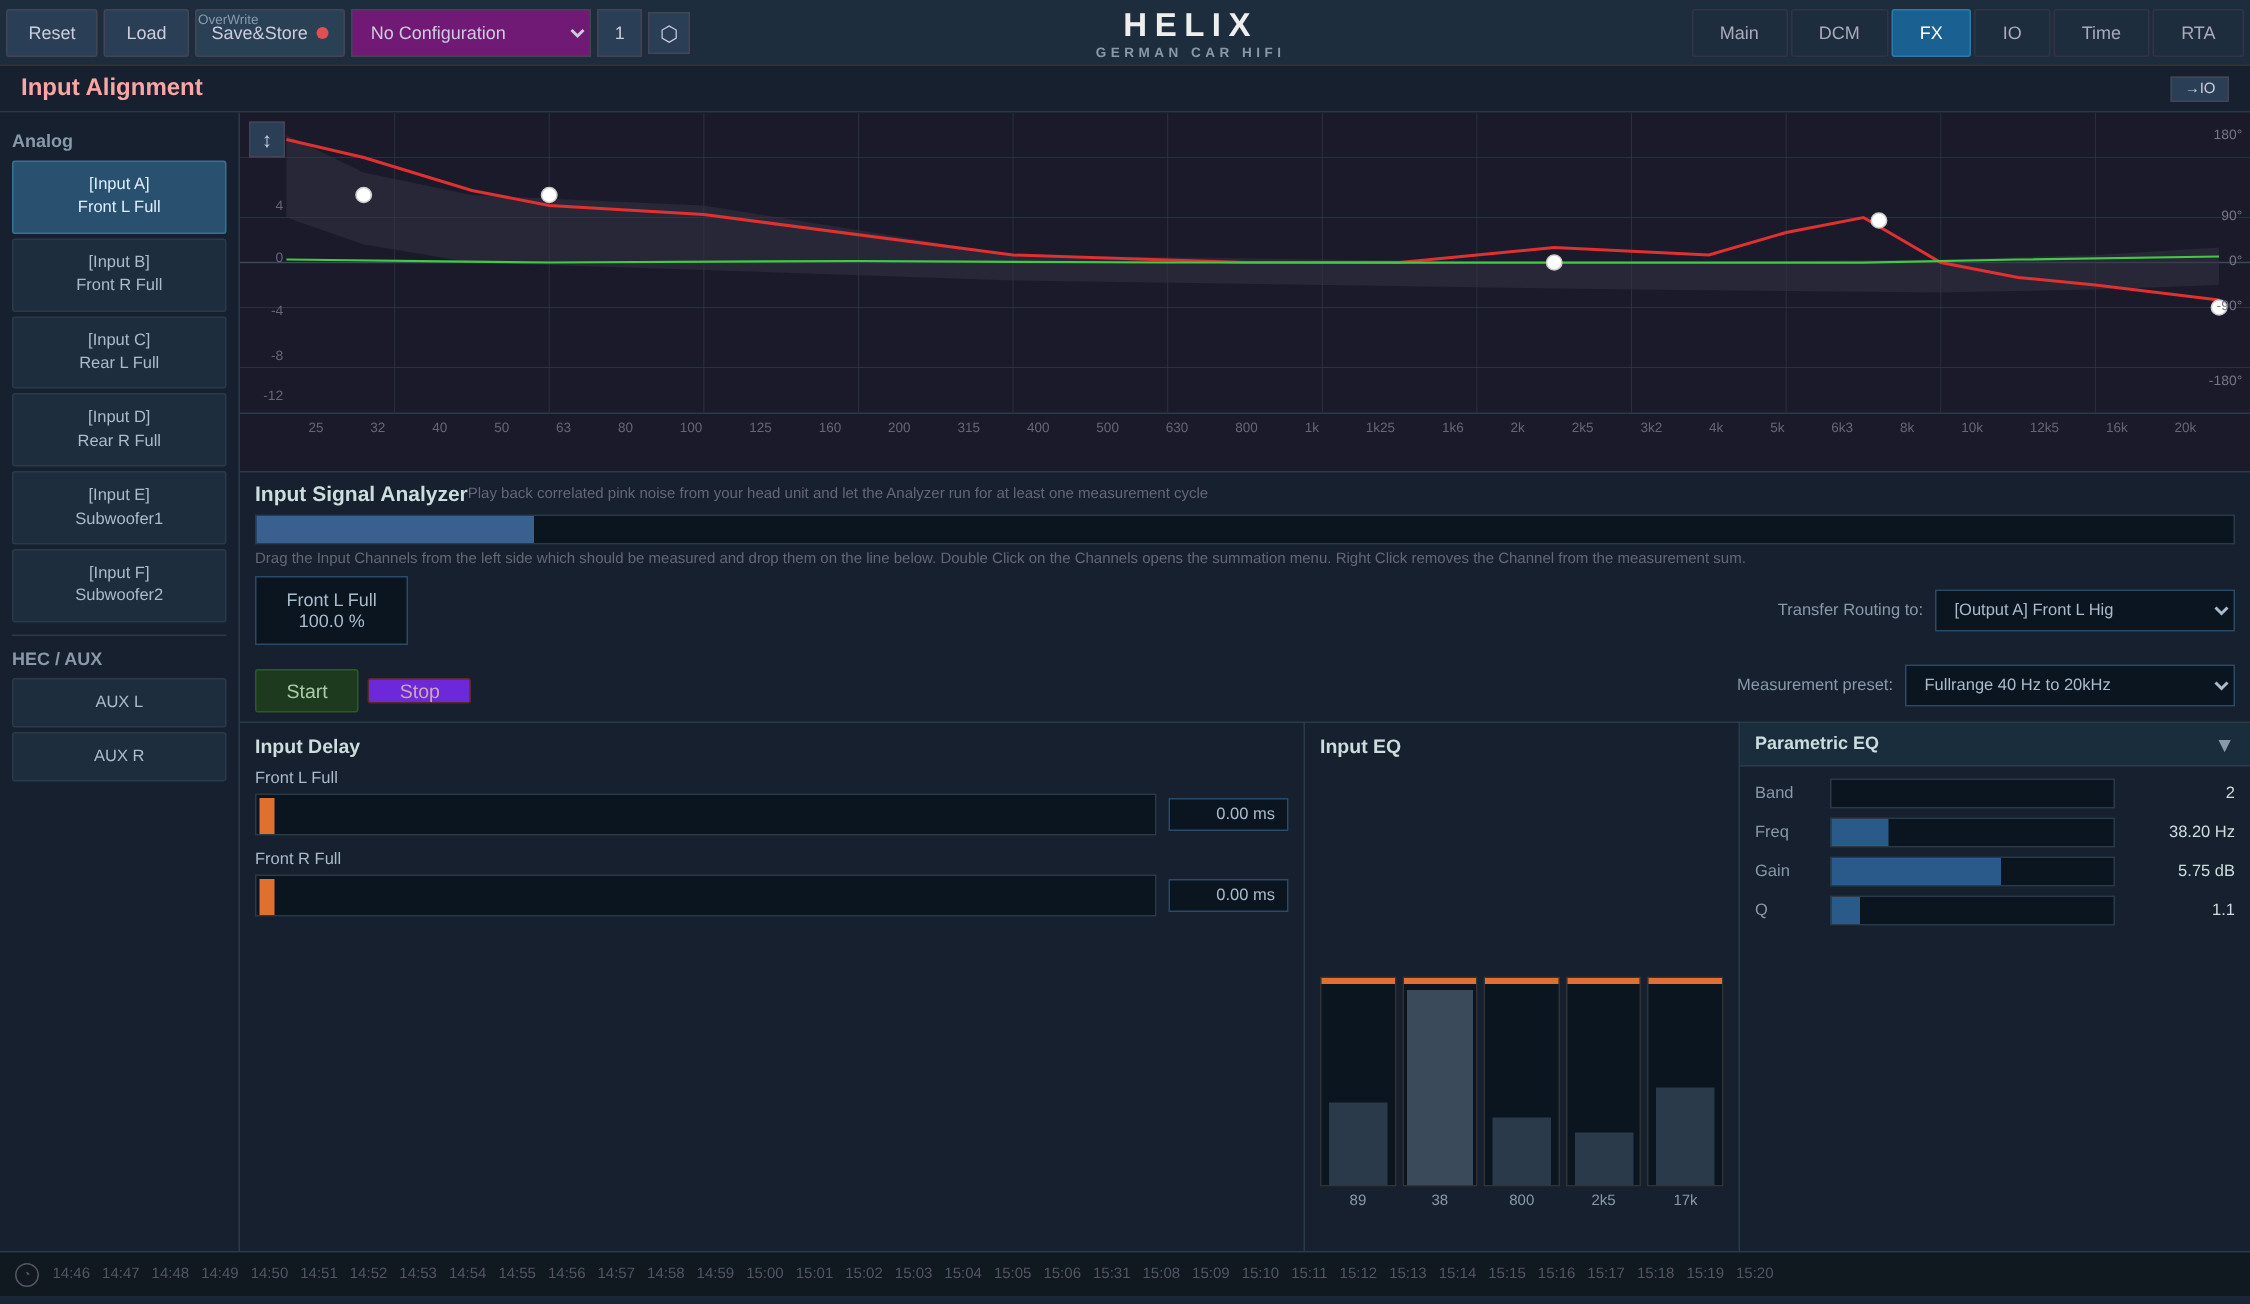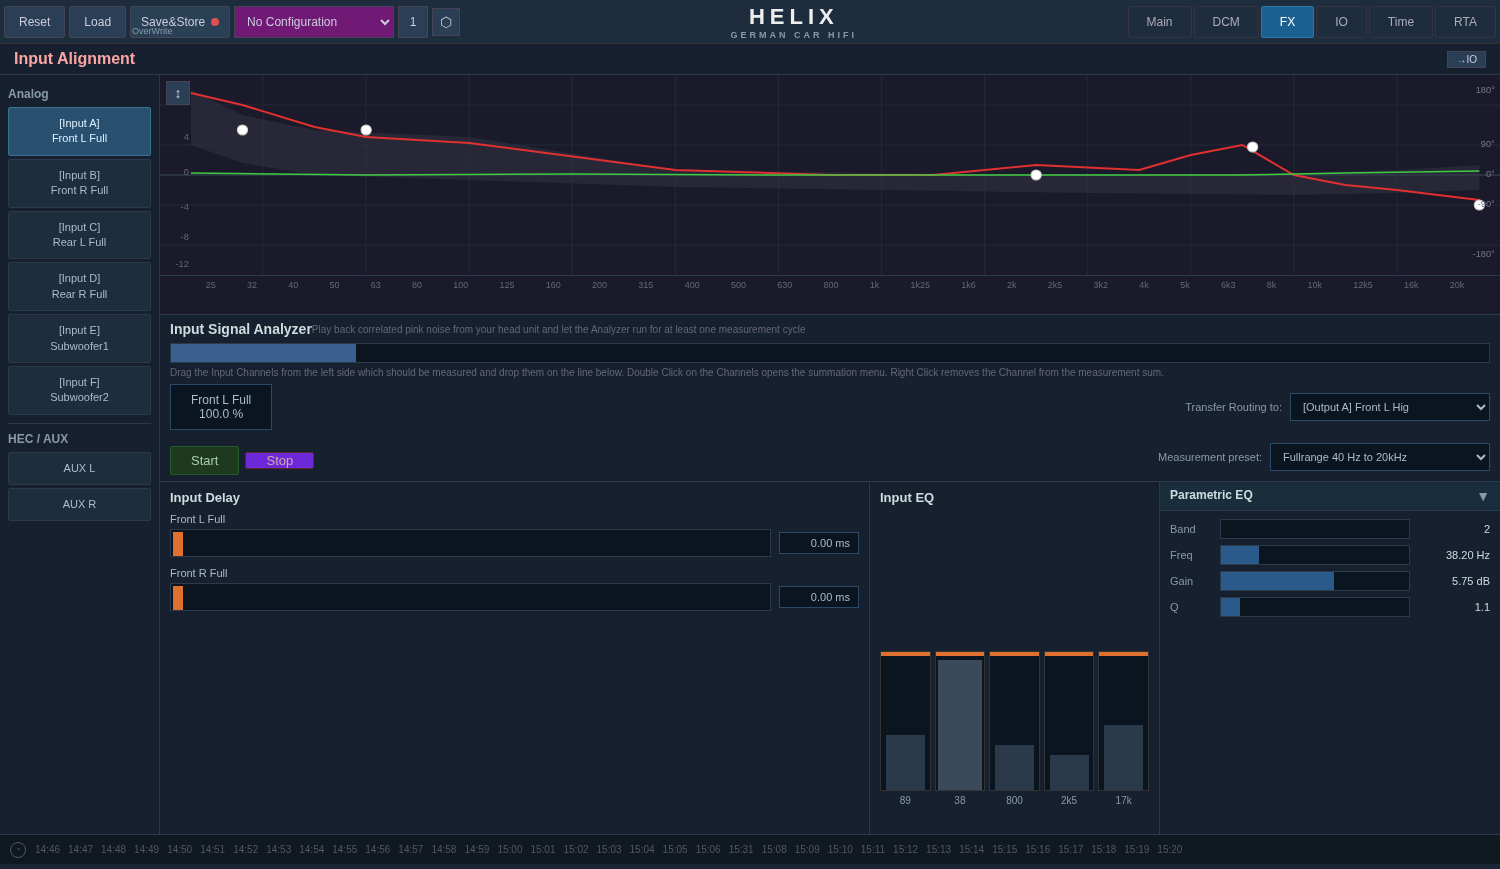--- a/index.html
+++ b/index.html
@@ -37,21 +37,21 @@
     .save-store-group {
       display: flex;
       flex-direction: column;
       align-items: center;
       position: relative;
     }
     .overwrite-label {
       font-size: 9px;
       color: #8899aa;
       position: absolute;
-      top: 20px;
+      top: 2px;
       left: 2px;
     }
     .save-store-btn {
       background: #2a4055;
       border: 1px solid #445;
       color: #ccd;
       padding: 4px 10px;
       cursor: pointer;
       font-size: 12px;
       border-radius: 2px;

